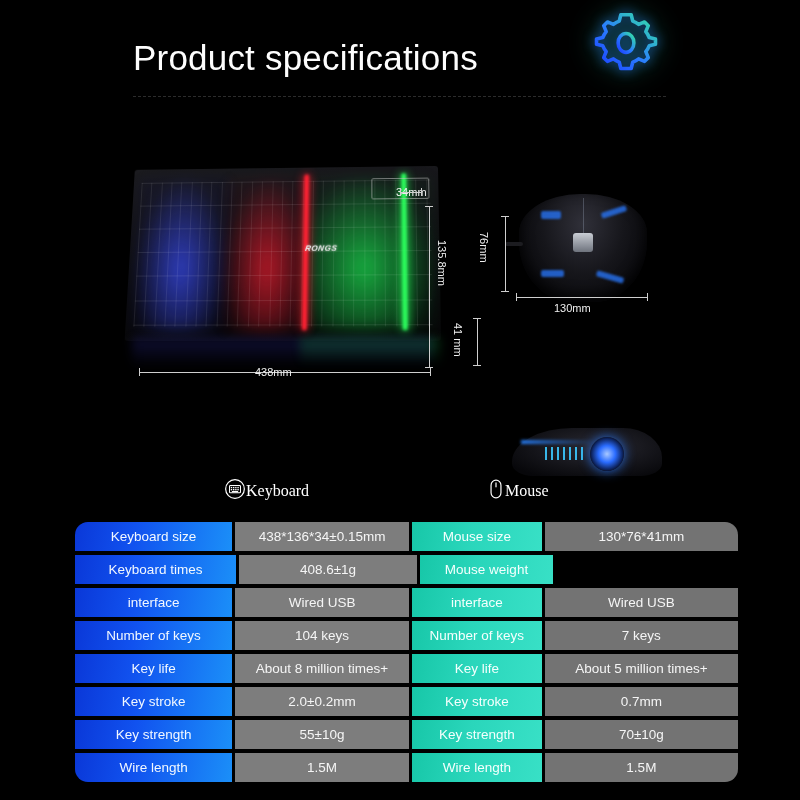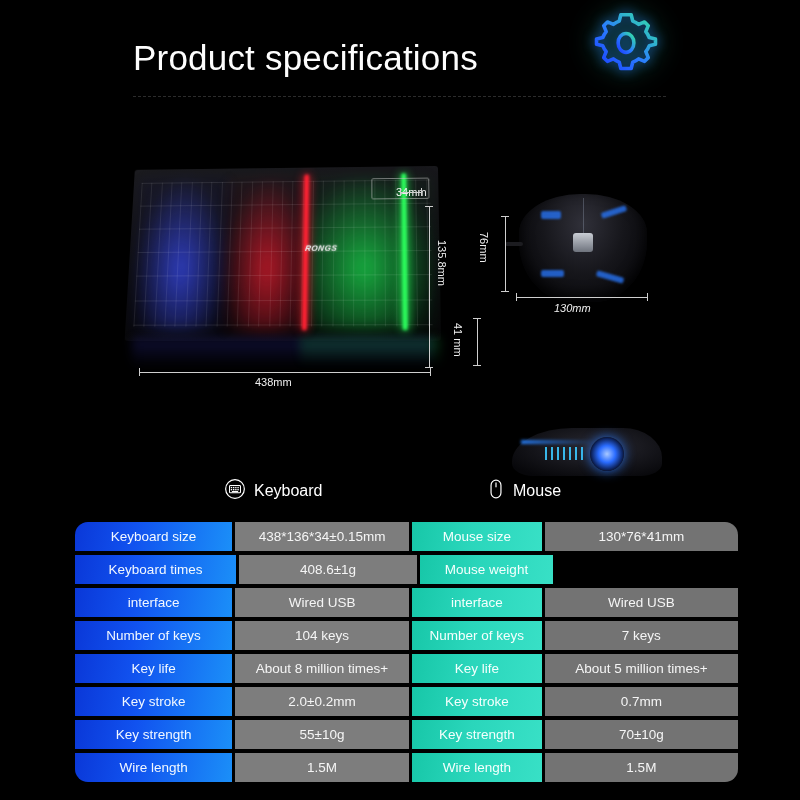--- a/index.html
+++ b/index.html
@@ -255,23 +255,23 @@
     position: absolute;
     left: 0;
     top: 478px;
     width: 800px;
     height: 34px;
   }
   .cat {
     position: absolute;
     display: flex;
     align-items: center;
-    gap: 8px;
     font-size: 16px;
     color: #ffffff;
+    font-family: Liberation Serif, serif;
   }
   .cat.kb { left: 224px; top: 0; }
   .cat.ms { left: 487px; top: 0; }
 
   
   .spec-table {
     position: absolute;
     left: 75px;
     top: 522px;
     width: 663px;
@@ -381,31 +381,31 @@
   <div class="tick v" style="left:421px; top:78px;"></div>
 
   <div class="dim-label vert" style="left:436px; top:130px;">135.8mm</div>
   <div class="dim-line v" style="left:429px; top:96px; height:162px;"></div>
   <div class="tick h" style="left:425px; top:96px;"></div>
   <div class="tick h" style="left:425px; top:257px;"></div>
 
   <div class="dim-line h" style="left:139px; top:262px; width:292px;"></div>
   <div class="tick v" style="left:139px; top:258px;"></div>
   <div class="tick v" style="left:430px; top:258px;"></div>
-  <div class="dim-label" style="left:255px; top:266px;">438mm</div>
+  <div class="dim-label" style="left:255px; top:256px;">438mm</div>
 
   <div class="dim-label vert" style="left:478px; top:122px;">76mm</div>
   <div class="dim-line v" style="left:505px; top:106px; height:76px;"></div>
   <div class="tick h" style="left:501px; top:106px;"></div>
   <div class="tick h" style="left:501px; top:181px;"></div>
 
   <div class="dim-line h" style="left:516px; top:187px; width:132px;"></div>
   <div class="tick v" style="left:516px; top:183px;"></div>
   <div class="tick v" style="left:647px; top:183px;"></div>
-  <div class="dim-label" style="left:554px; top:192px;font-style:italic;">130mm</div>
+  <div class="dim-label" style="left:554px; top:192px;">130mm</div>
 
   <div class="dim-label vert" style="left:452px; top:213px;">41 mm</div>
   <div class="dim-line v" style="left:477px; top:208px; height:48px;"></div>
   <div class="tick h" style="left:473px; top:208px;"></div>
   <div class="tick h" style="left:473px; top:255px;"></div>
 </div>
 
 <div class="cat-row">
   <div class="cat kb">
     <span>

